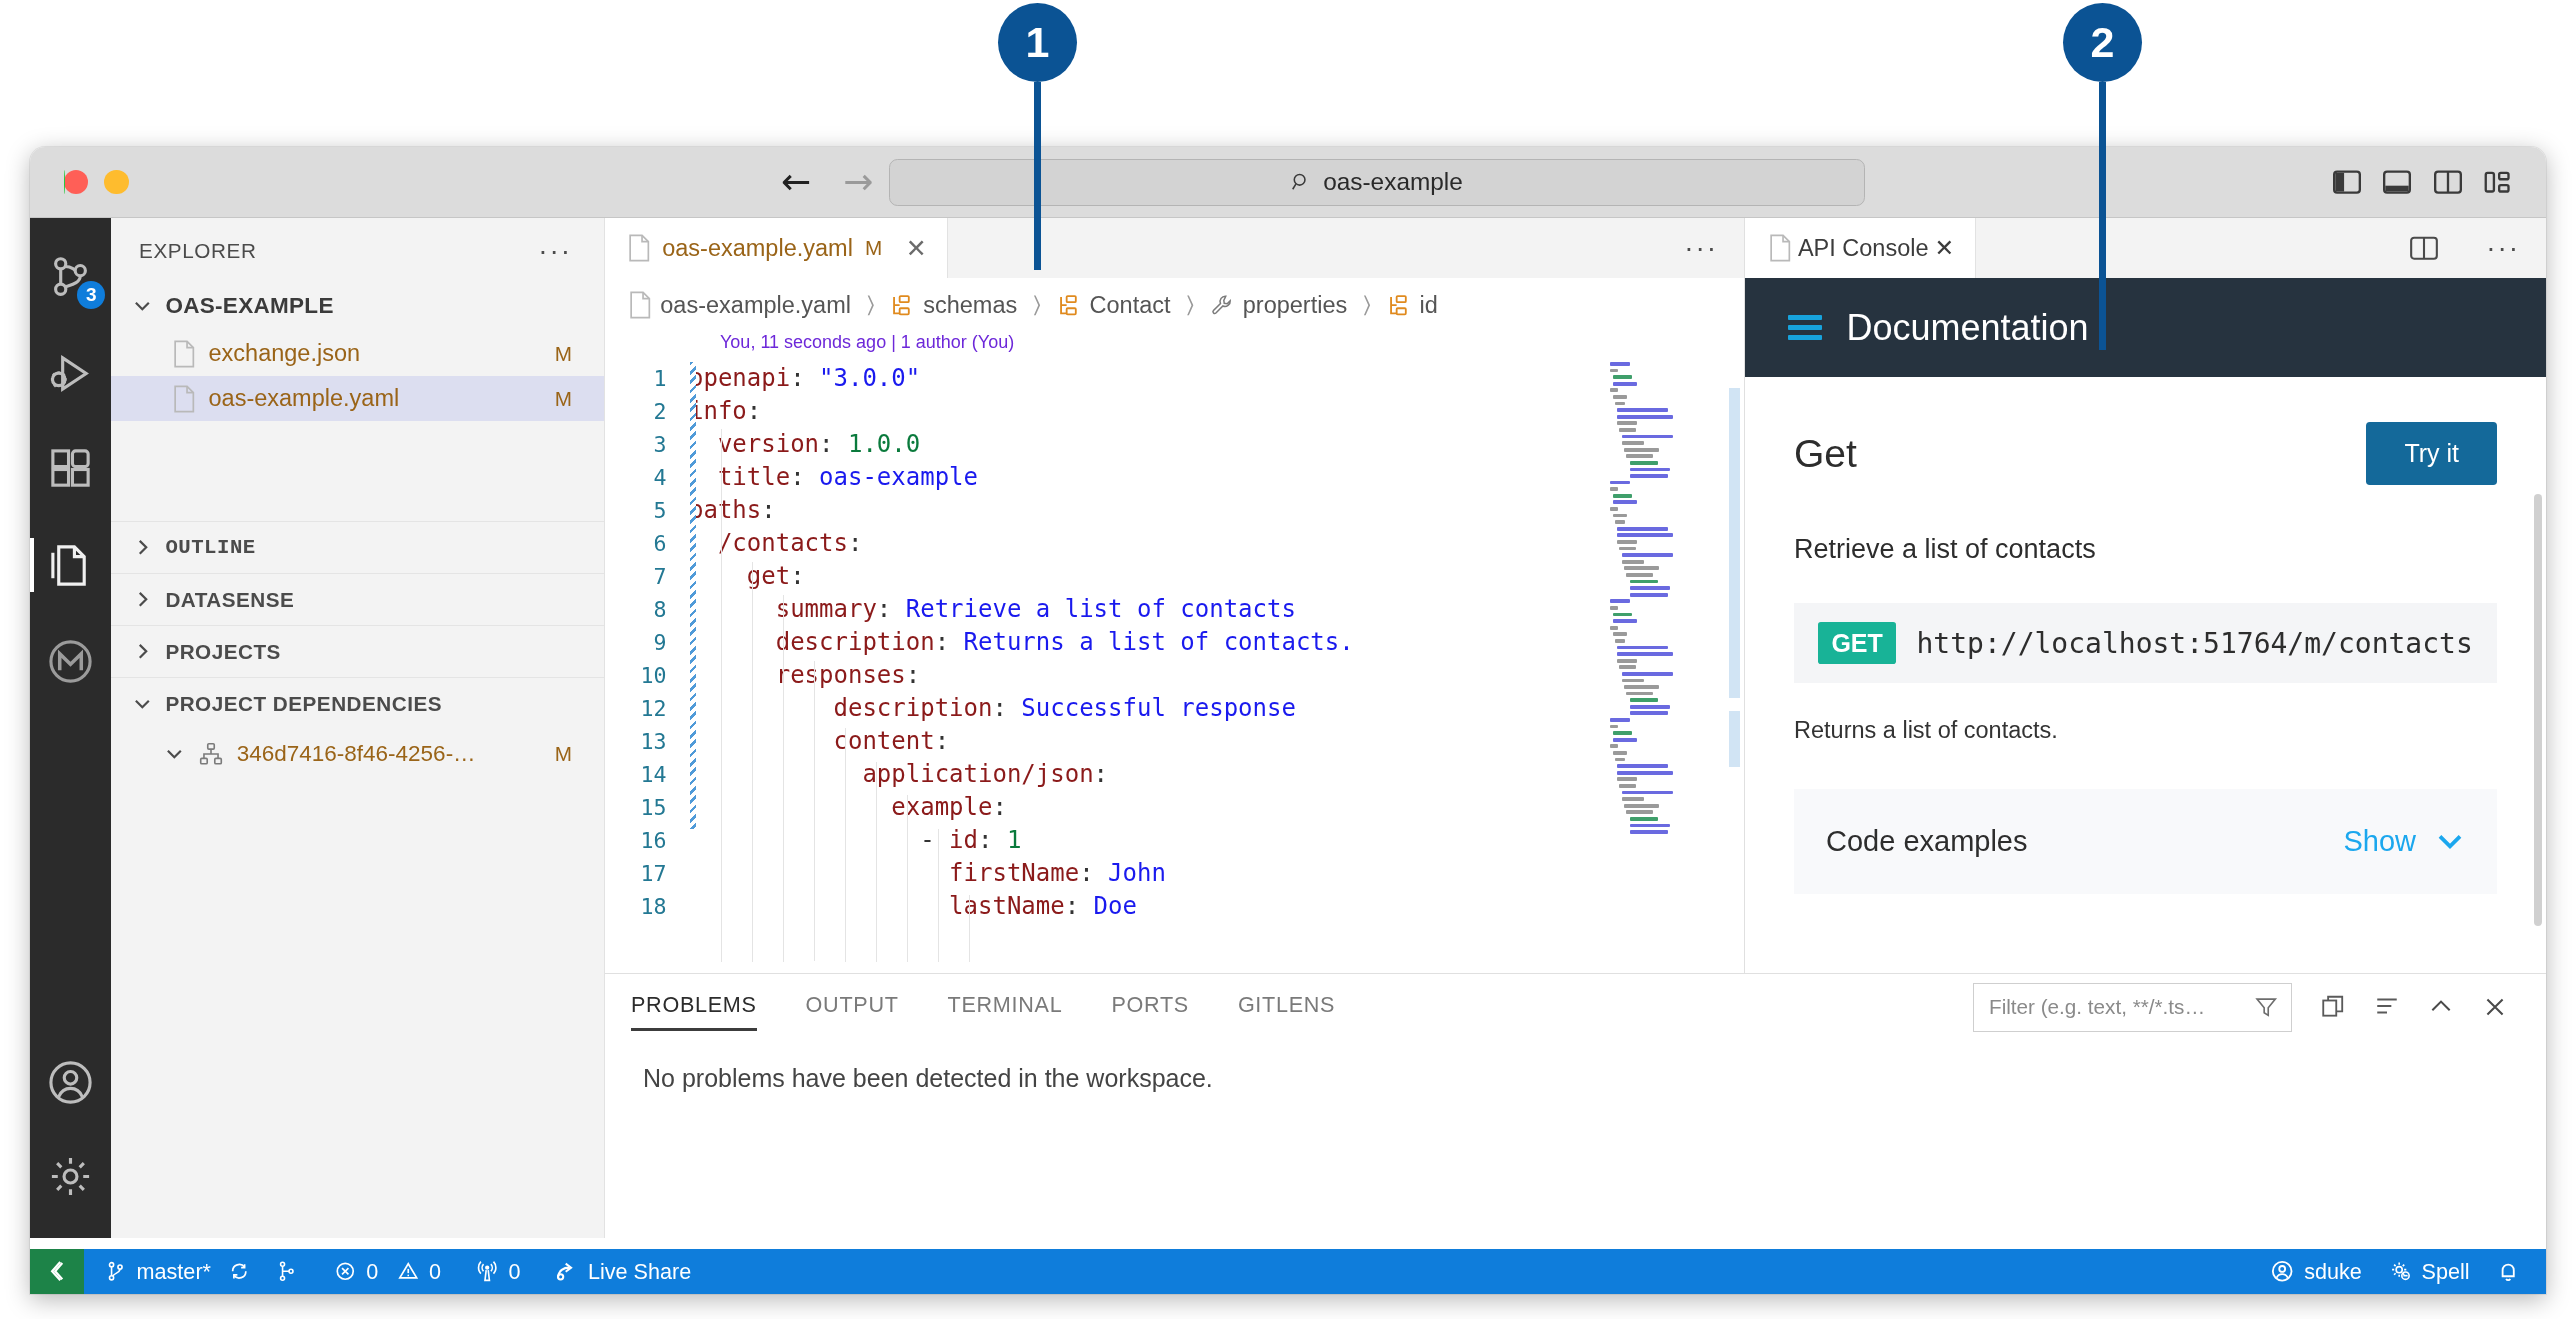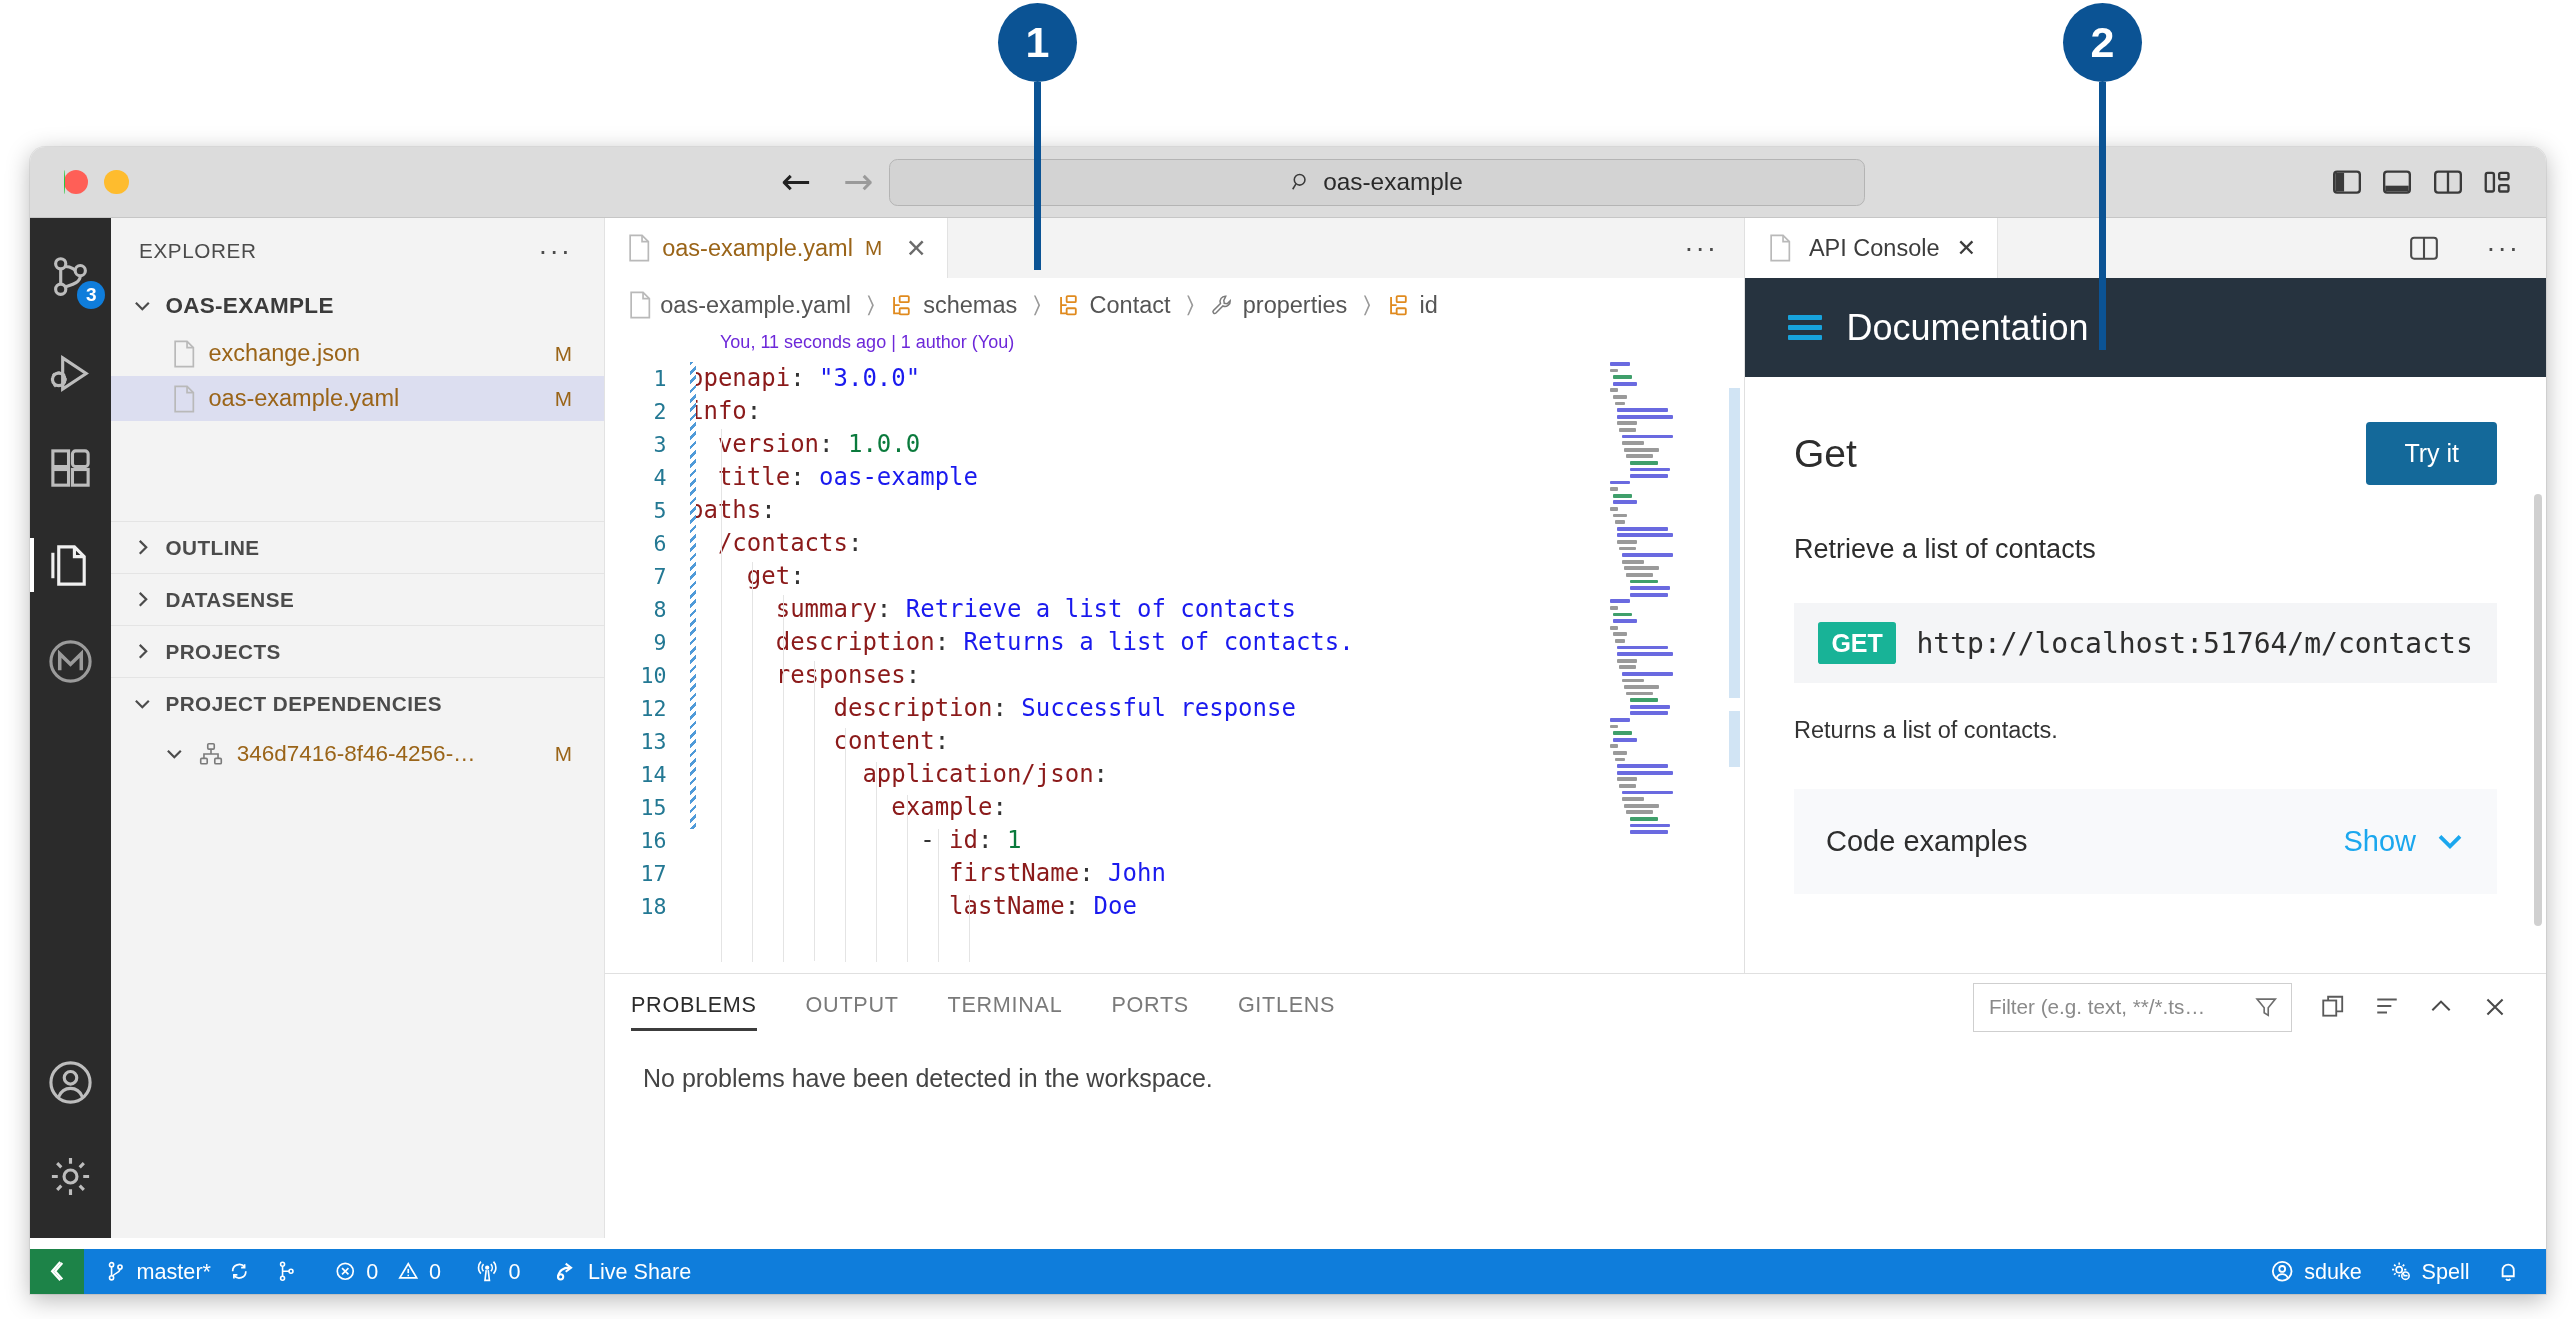--- a/index.html
+++ b/index.html
@@ -98,21 +98,21 @@
   }
   .file-row.sel { background:#dcdef0; }
   .file-row .mmark { margin-left:auto; margin-right:32px; font-size:20.7px; color:#9a6418; }
   .fileicon { width:22.5px; height:28px; }
 
   .sect {
     height:52px; display:flex; align-items:center; gap:13px; padding-left:20.7px;
     font-size:20.7px; font-weight:700; color:#4b4b4b; letter-spacing:0.5px;
     border-top:0.9px solid #e4e4e4;
   }
-  .sect.first { margin-top:100px; }
+  .sect.first { margin-top:100px;font-family:Liberation Mono, monospace; }
   .dep-row {
     height:49px; display:flex; align-items:center; gap:13px; padding-left:53px;
     font-size:22.5px; color:#9a6418;
   }
   .dep-row .mmark{ margin-left:auto; margin-right:32px; font-size:20.7px; color:#9a6418; }
 
   
   .editorarea { flex:1; display:flex; flex-direction:column; min-width:0; }
   .ed-split { display:flex; flex:1; min-height:0; }
 
@@ -154,21 +154,21 @@
   .p { color:#333; }      
 
   .minimap { position:absolute; right:20.7px; top:0; width:113px; height:310px; }
   .mmline { height:3.8px; margin-bottom:2.8px; border-radius:0.9px; }
   .mm-slider { position:absolute; right:3.8px; top:26px; width:11.3px; height:310px; background:#c9dff2; opacity:.85;}
   .mm-slider2 { position:absolute; right:3.8px; top:349px; width:11.3px; height:56px; background:#c9dff2; opacity:.85;}
 
   
   .ed-right { flex:1; display:flex; flex-direction:column; min-width:0; background:#fff; }
   .apitab {
-    display:flex; align-items:center; gap:17px; padding:0 20.7px 0 24.4px;
+    display:flex; align-items:center; gap:6px; padding:0 20.7px 0 24.4px;
     background:#fff; border-right:0.9px solid #e2e2e2; font-size:23.5px; color:#3c3c3c;
   }
   .apibody { flex:1; overflow:hidden; position:relative; }
   .apihead {
     background:#26333f; height:99px; display:flex; align-items:center; gap:24.4px; padding-left:43px;
   }
   .hamb { width:34px; display:flex; flex-direction:column; gap:5.6px; }
   .hamb i { display:block; height:4.7px; background:#17a3dc; border-radius:0.9px; }
   .apihead .htitle { color:#fff; font-size:36px; }
 

